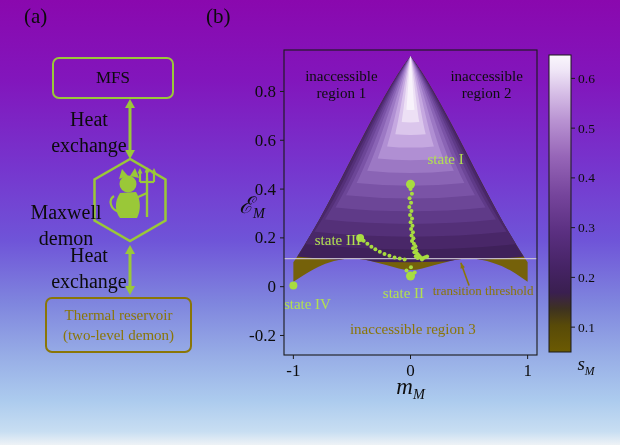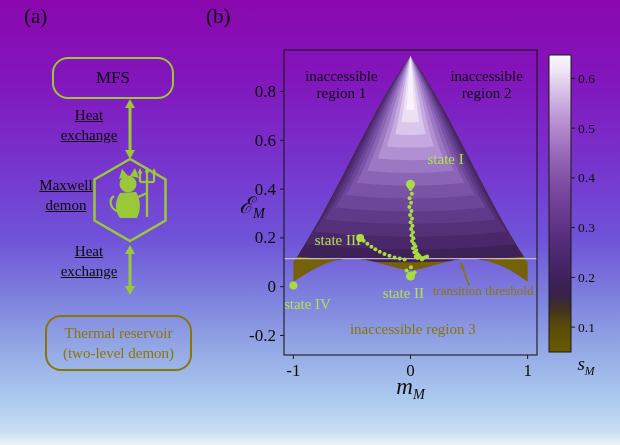--- a/index.html
+++ b/index.html
@@ -11,30 +11,30 @@
     background:linear-gradient(180deg,
       #8a08ae 0%, #8216bc 18%, #7636ce 38%, #6f54d8 54%,
       #7f85de 68%, #97ade6 80%, #accbee 90%, #c8def2 97%, #eef2f6 100%);
   }
   .panel-label{position:absolute;font-size:21px;color:#0b0b0b;}
   #lblA{left:24px;top:4px;}
   #lblB{left:206px;top:4px;}
   .abox{
     position:absolute;display:flex;flex-direction:column;
     align-items:center;justify-content:center;
-    border-radius:16px;background:transparent;text-align:center;
+    border-radius:7px;background:transparent;text-align:center;
   }
   .mfs{left:52px;top:57px;width:118px;height:38px;border:2.5px solid var(--green);
        color:#0b0b0b;font-size:17px;}
-  .reservoir{left:45px;top:315px;width:143px;height:52px;border:2.5px solid var(--olive);
+  .reservoir{left:45px;top:297px;width:143px;height:52px;border:2.5px solid var(--olive);
        color:var(--olive);font-size:15px;line-height:1.35;}
-  .atext{position:absolute;color:#0b0b0b;font-size:15px;text-align:center;line-height:1.3;text-decoration:underline;}
+  .atext{position:absolute;color:#0b0b0b;font-size:20px;text-align:center;line-height:1.3;}
   .heat1{left:50px;top:106px;width:78px;}
   .heat2{left:50px;top:242px;width:78px;}
-  .demonlbl{left:26px;top:176px;width:80px;}
+  .demonlbl{left:26px;top:199px;width:80px;}
   svg{position:absolute;left:0;top:0;}
   svg text{font-family:"Liberation Serif","DejaVu Serif",serif;}
 </style>
 </head>
 <body>
 
 <div class="page">
 
   <svg id="panelA-svg" width="230" height="445">
 

